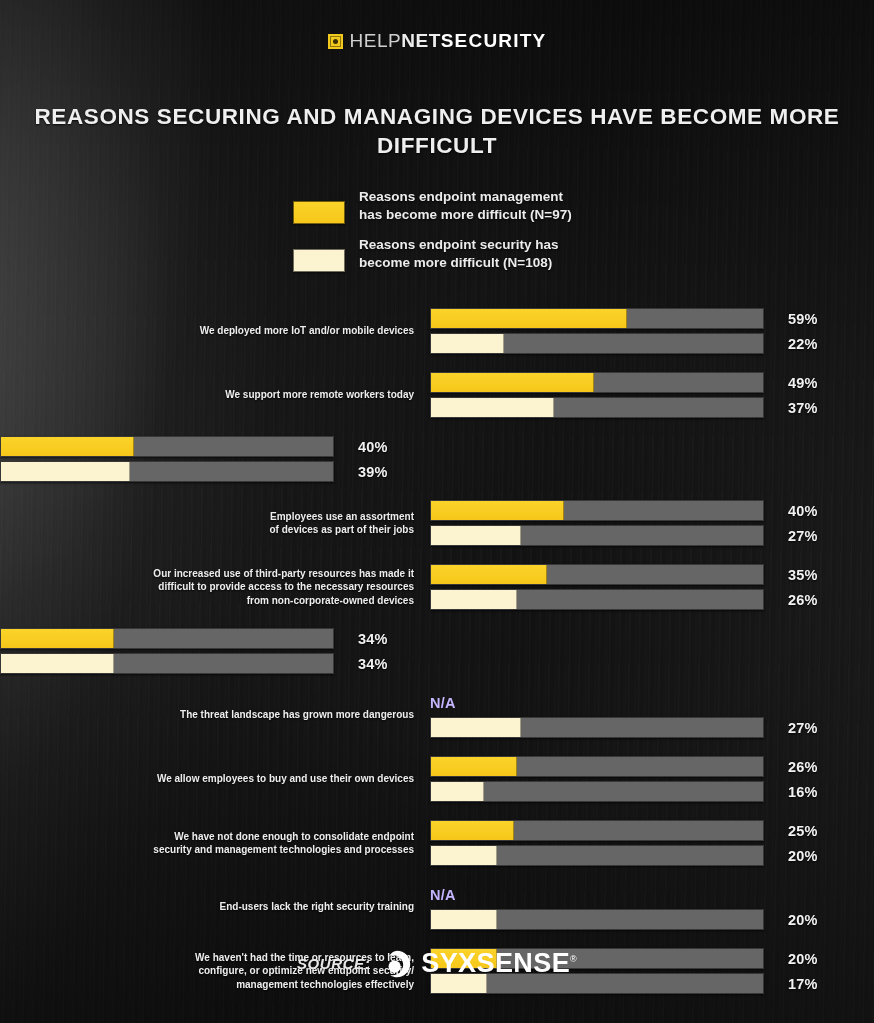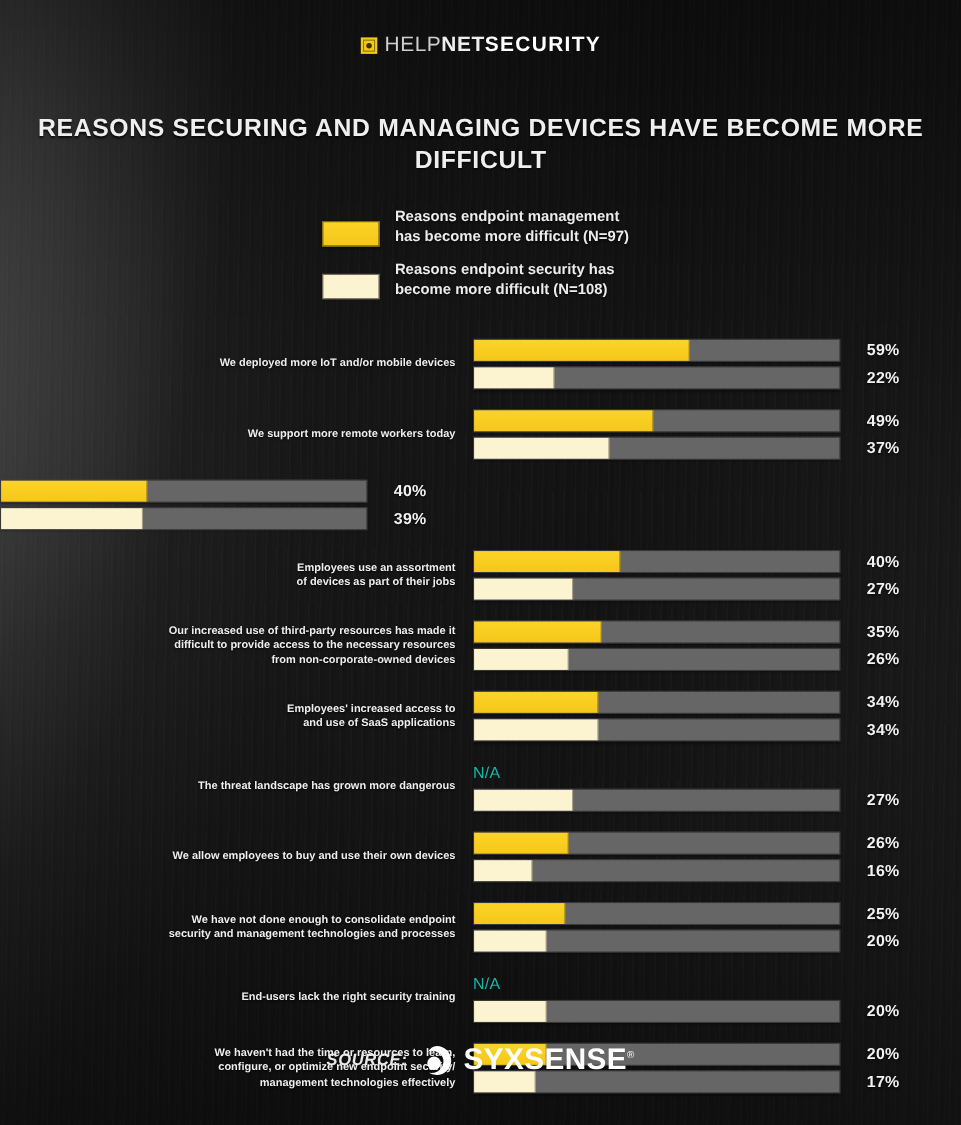--- a/index.html
+++ b/index.html
@@ -205,23 +205,23 @@
     white-space: nowrap;
     text-shadow: 0 1px 2px rgba(0,0,0,0.8);
   }
   .bar-na {
     height: 21px;
     display: flex;
     align-items: center;
     margin-bottom: 4px;
   }
   .bar-na span {
-    color: #14b8a6;
+    color: #c4b5fd;
     font-size: 14.5px;
-    font-weight: 400;
+    font-weight: 700;
     letter-spacing: 0.2px;
   }
 
   
   .footer {
     position: absolute;
     top: 948px;
     left: 0;
     width: 874px;
     display: flex;
@@ -368,22 +368,20 @@
             </div>
             <div class="bar-row">
               <div class="bar-track">
                 <div class="bar-fill sec" style="width: 26%;"></div>
               </div>
               <div class="bar-value">26%</div>
             </div>
           </div>
         </div>
         <div class="group">
-          <div class="group-label">Employees' increased access to
-and use of SaaS applications</div>
           <div class="group-bars">
             <div class="bar-row">
               <div class="bar-track">
                 <div class="bar-fill mgmt" style="width: 34%;"></div>
               </div>
               <div class="bar-value">34%</div>
             </div>
             <div class="bar-row">
               <div class="bar-track">
                 <div class="bar-fill sec" style="width: 34%;"></div>

